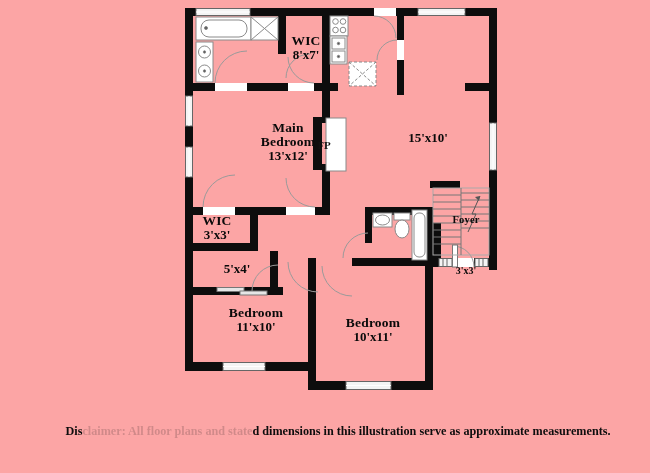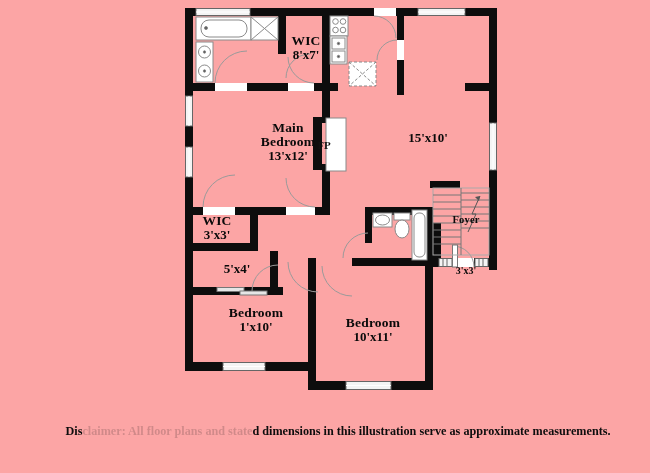--- a/index.html
+++ b/index.html
@@ -220,21 +220,21 @@
   </div>
   <div class="room-label" style="left:217px;top:228px;width:50px;">
     <div class="rname">WIC</div>
     <div class="rdims">3'x3'</div>
   </div>
   <div class="room-label" style="left:237px;top:269px;width:50px;">
     <div class="rdims">5'x4'</div>
   </div>
   <div class="room-label" style="left:256px;top:320px;width:90px;">
     <div class="rname">Bedroom</div>
-    <div class="rdims">1'x10'</div>
+    <div class="rdims">11'x10'</div>
   </div>
   <div class="room-label" style="left:373px;top:330px;width:90px;">
     <div class="rname">Bedroom</div>
     <div class="rdims">10'x11'</div>
   </div>
   <div class="room-label small" style="left:466px;top:246px;width:48px;">
     <div class="rname">Foyer</div>
     <div class="rdims">3'x3'</div>
   </div>
   <div class="fp-label" style="left:324px;top:145px;">FP</div>

